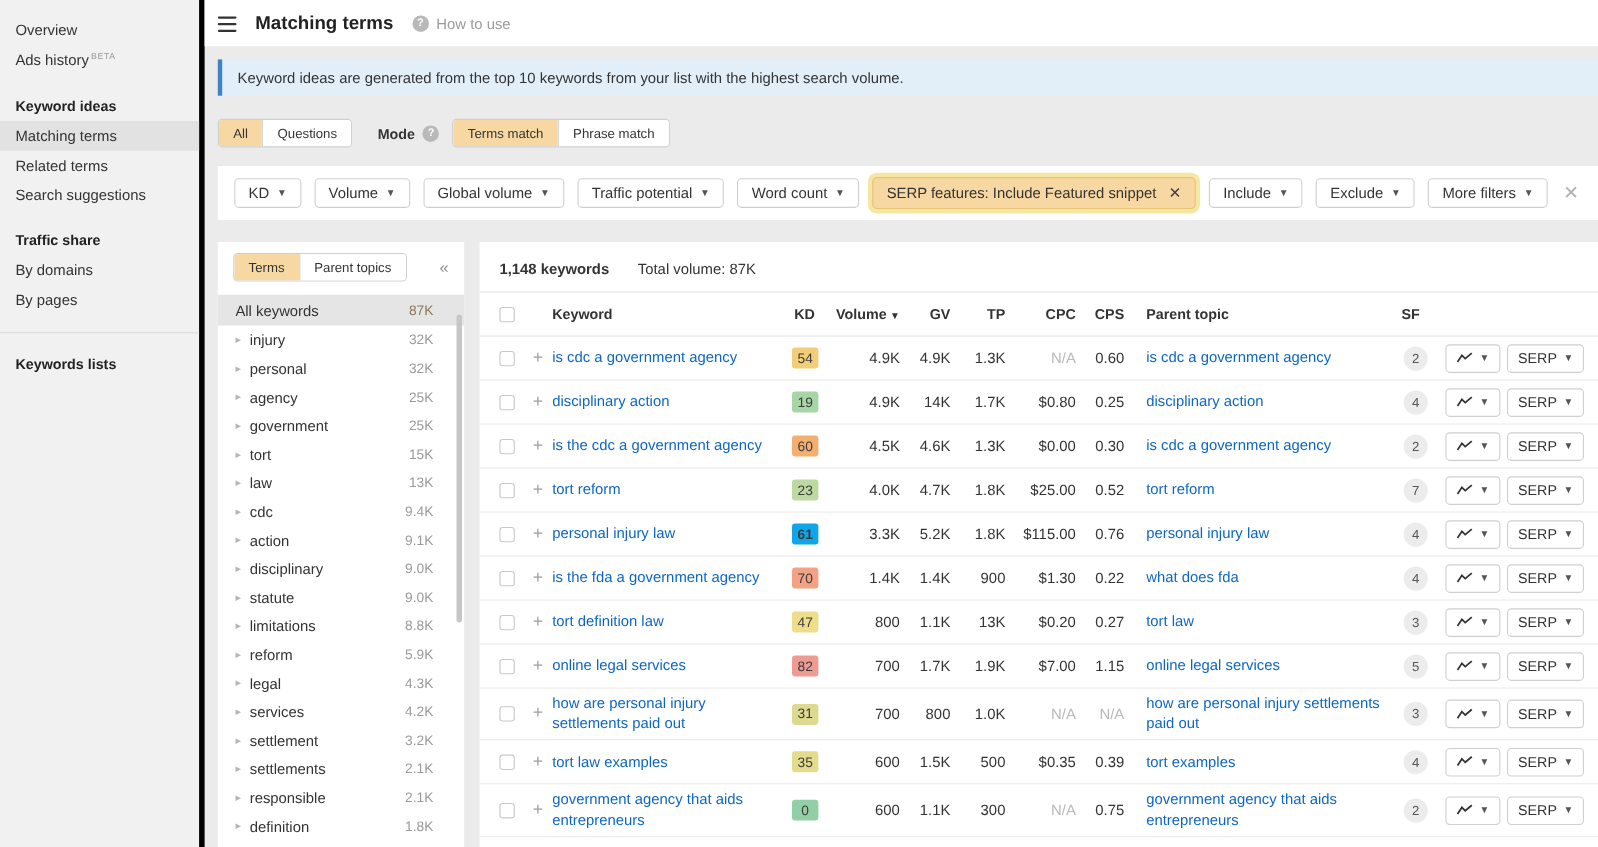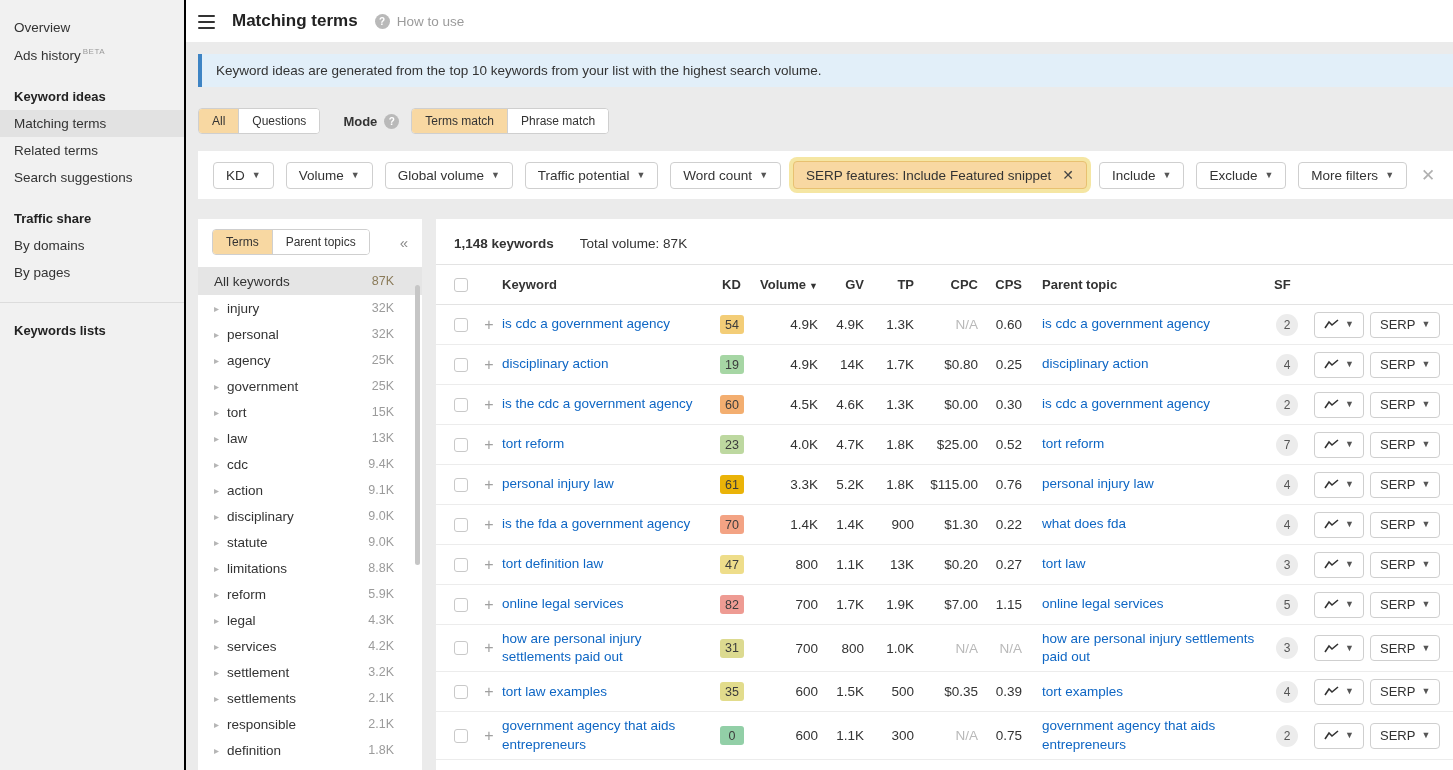--- a/index.html
+++ b/index.html
@@ -2,21 +2,21 @@
 <html><head>
 <meta charset="utf-8">
 <style>
   * { margin:0; padding:0; box-sizing:border-box; }
   html,body { width:1453px; height:770px; overflow:hidden; }
   body {
     font-family:"Liberation Sans","DejaVu Sans",sans-serif;
     font-size:13px; color:#333; background:#ebebeb; display:flex;
   }
   
-  .sidebar { width:186px; background:#f1f1f1; flex:none; padding-top:14px; border-right:2px solid #000000; }
+  .sidebar { width:186px; background:#f1f1f1; flex:none; padding-top:14px; border-right:5px solid #000000; }
   .side-item { padding:6px 14px; font-size:13.5px; color:#333; cursor:pointer; }
   .side-item.selected { background:#e2e2e2; }
   .side-header { padding:6px 14px; font-weight:bold; color:#222; margin-top:14px; }
   .beta { font-size:8px; color:#9a9a9a; vertical-align:super; letter-spacing:.5px; margin-left:2px; }
   .side-divider { border-top:1px solid #dcdcdc; margin:16px 0 2px 0; }
   
   .main { flex:1; display:flex; flex-direction:column; min-width:0; }
   .topbar { height:42px; background:#fff; display:flex; align-items:center; padding-left:12px; flex:none; }
   .hamburger { width:17px; display:flex; flex-direction:column; gap:4px; cursor:pointer; margin-top:1px; }
   .hamburger i { display:block; height:2px; background:#333; border-radius:1px; }
@@ -447,21 +447,21 @@
           </span>
       </div>
 
       <div class="tgrid trow">
         <span class="cbcell">
             <span class="cb"></span>
           </span>
         <span class="plus">+</span>
         <a class="kw">personal injury law</a>
         <span class="kdcell">
-            <span class="kd-badge" style="background-color: #eab308;">61</span>
+            <span class="kd-badge" style="background-color: #0ea5e9; font-weight: bold;">61</span>
           </span>
         <span class="num">3.3K</span>
         <span class="num">5.2K</span>
         <span class="num">1.8K</span>
         <span class="num">$115.00</span>
         <span class="num">0.76</span>
         <span></span>
         <a class="parent">personal injury law</a>
         <span class="sfcell">
             <span class="sf-badge">4</span>

